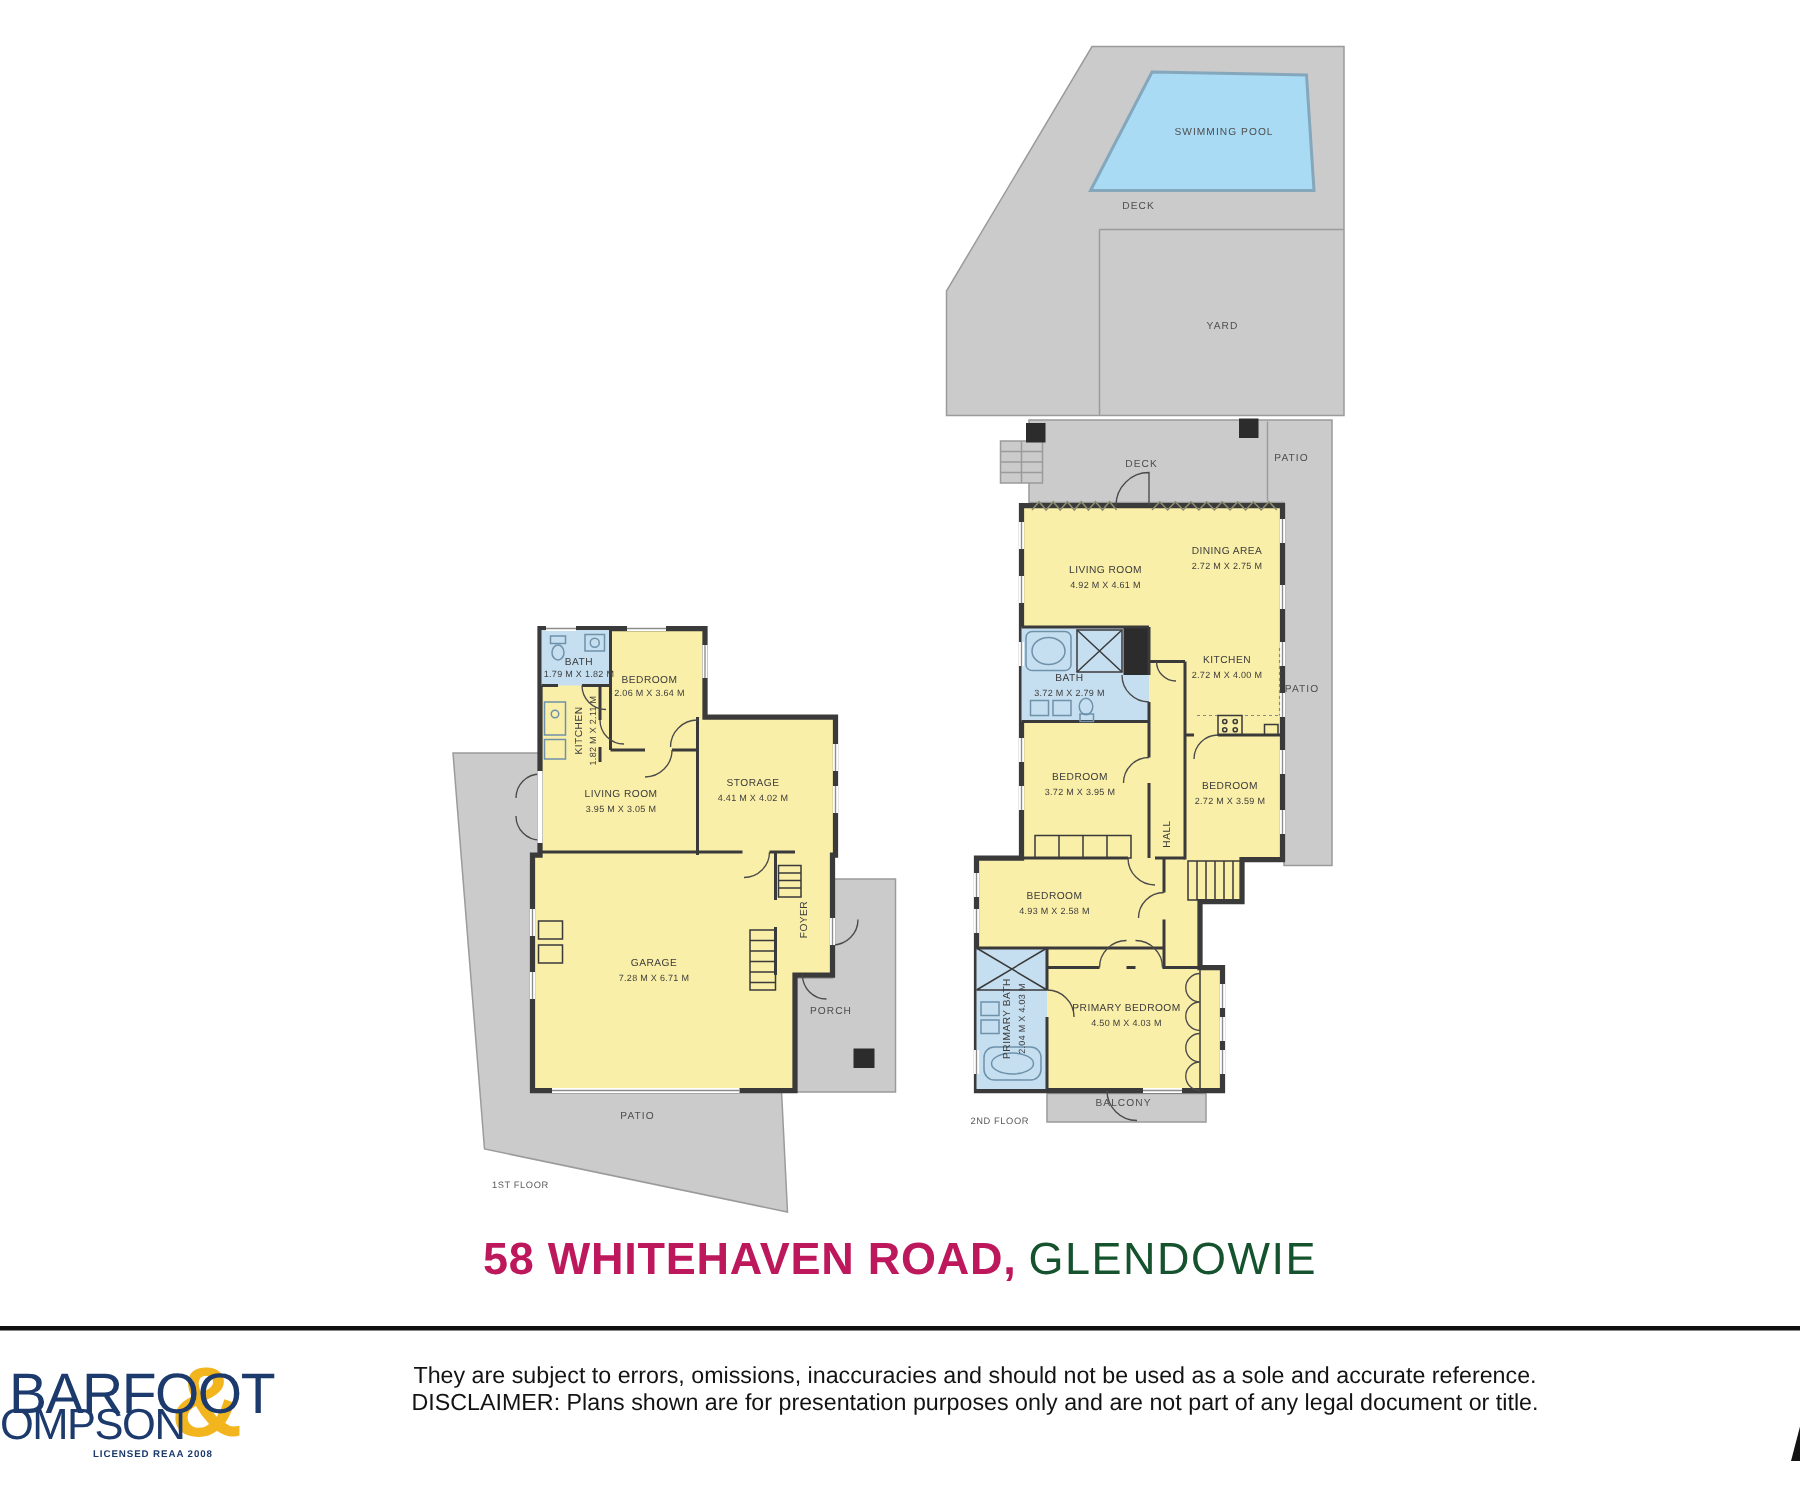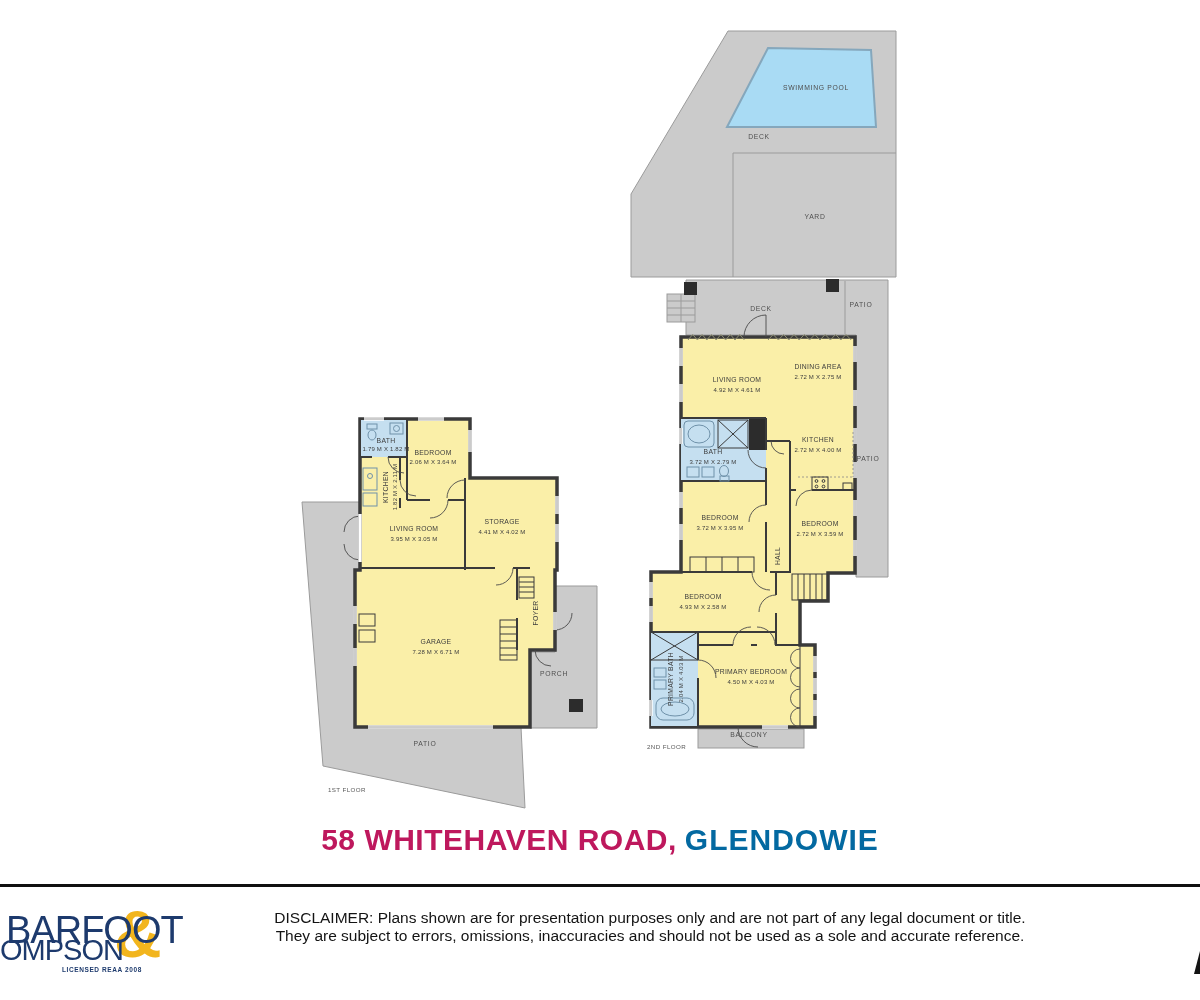--- a/index.html
+++ b/index.html
@@ -23,21 +23,21 @@
   .zig{stroke:#8f8f73;stroke-width:1;fill:none;}
   .dash{stroke:#888;stroke-width:0.8;fill:none;stroke-dasharray:2,2;}
   .rl{font-family:"Liberation Sans",sans-serif;font-size:6.8px;fill:#3c3c3c;text-anchor:middle;letter-spacing:0.3px;}
   .rd{font-family:"Liberation Sans",sans-serif;font-size:6px;fill:#3c3c3c;text-anchor:middle;letter-spacing:0.2px;}
   .al{font-family:"Liberation Sans",sans-serif;font-size:6.8px;fill:#4f4f4f;text-anchor:middle;letter-spacing:0.7px;}
   .fl{font-family:"Liberation Sans",sans-serif;font-size:6.2px;fill:#5a5a5a;text-anchor:start;letter-spacing:0.4px;}
 
   
   .title{position:absolute;left:0;right:0;top:823px;text-align:center;white-space:nowrap;}
   .title .bold{font-size:30px;font-weight:bold;color:#be185d;letter-spacing:0.5px;}
-  .title .light{font-size:30px;font-weight:bold;color:#0369a1;letter-spacing:1px;margin-left:8px;}
+  .title .light{font-size:30px;font-weight:normal;color:#14532d;letter-spacing:1px;margin-left:8px;}
 
   
   .footer{position:absolute;left:0;top:884px;width:1200px;height:116px;border-top:3px solid #101010;}
   .logo{position:absolute;left:0;top:24px;width:190px;height:70px;color:#1d3a6d;}
   .logo .amp{position:absolute;left:114px;top:-10px;font-size:66px;font-weight:bold;color:#f2b51d;line-height:1;}
   .logo .l1{position:absolute;left:6px;top:0;font-size:38px;font-weight:normal;letter-spacing:-1px;line-height:1;}
   .logo .l2{position:absolute;left:0px;top:25px;font-size:29px;font-weight:normal;letter-spacing:-1px;line-height:1;}
   .logo .lic{position:absolute;left:62px;top:55px;font-size:6.5px;font-weight:bold;letter-spacing:0.6px;}
   .disclaimer{position:absolute;left:150px;right:50px;top:22px;text-align:center;
               font-size:15.5px;line-height:18px;color:#131313;}
@@ -276,22 +276,22 @@
 </div>
 
 <div class="footer">
   <div class="logo">
     <div class="amp">&amp;</div>
     <div class="l1">BARFOOT</div>
     <div class="l2">OMPSON</div>
     <div class="lic">LICENSED REAA 2008</div>
   </div>
   <div class="disclaimer">
+    <div>They are subject to errors, omissions, inaccuracies and should not be used as a sole and accurate reference.</div>
     <div>DISCLAIMER: Plans shown are for presentation purposes only and are not part of any legal document or title.</div>
-    <div>They are subject to errors, omissions, inaccuracies and should not be used as a sole and accurate reference.</div>
   </div>
 </div>
 
 <svg id="corner-mark" width="10" height="28">
   <polygon points="4,26 10,3 10,26" fill="#141414"></polygon>
 </svg>
 
 </div>
 
 </body></html>

